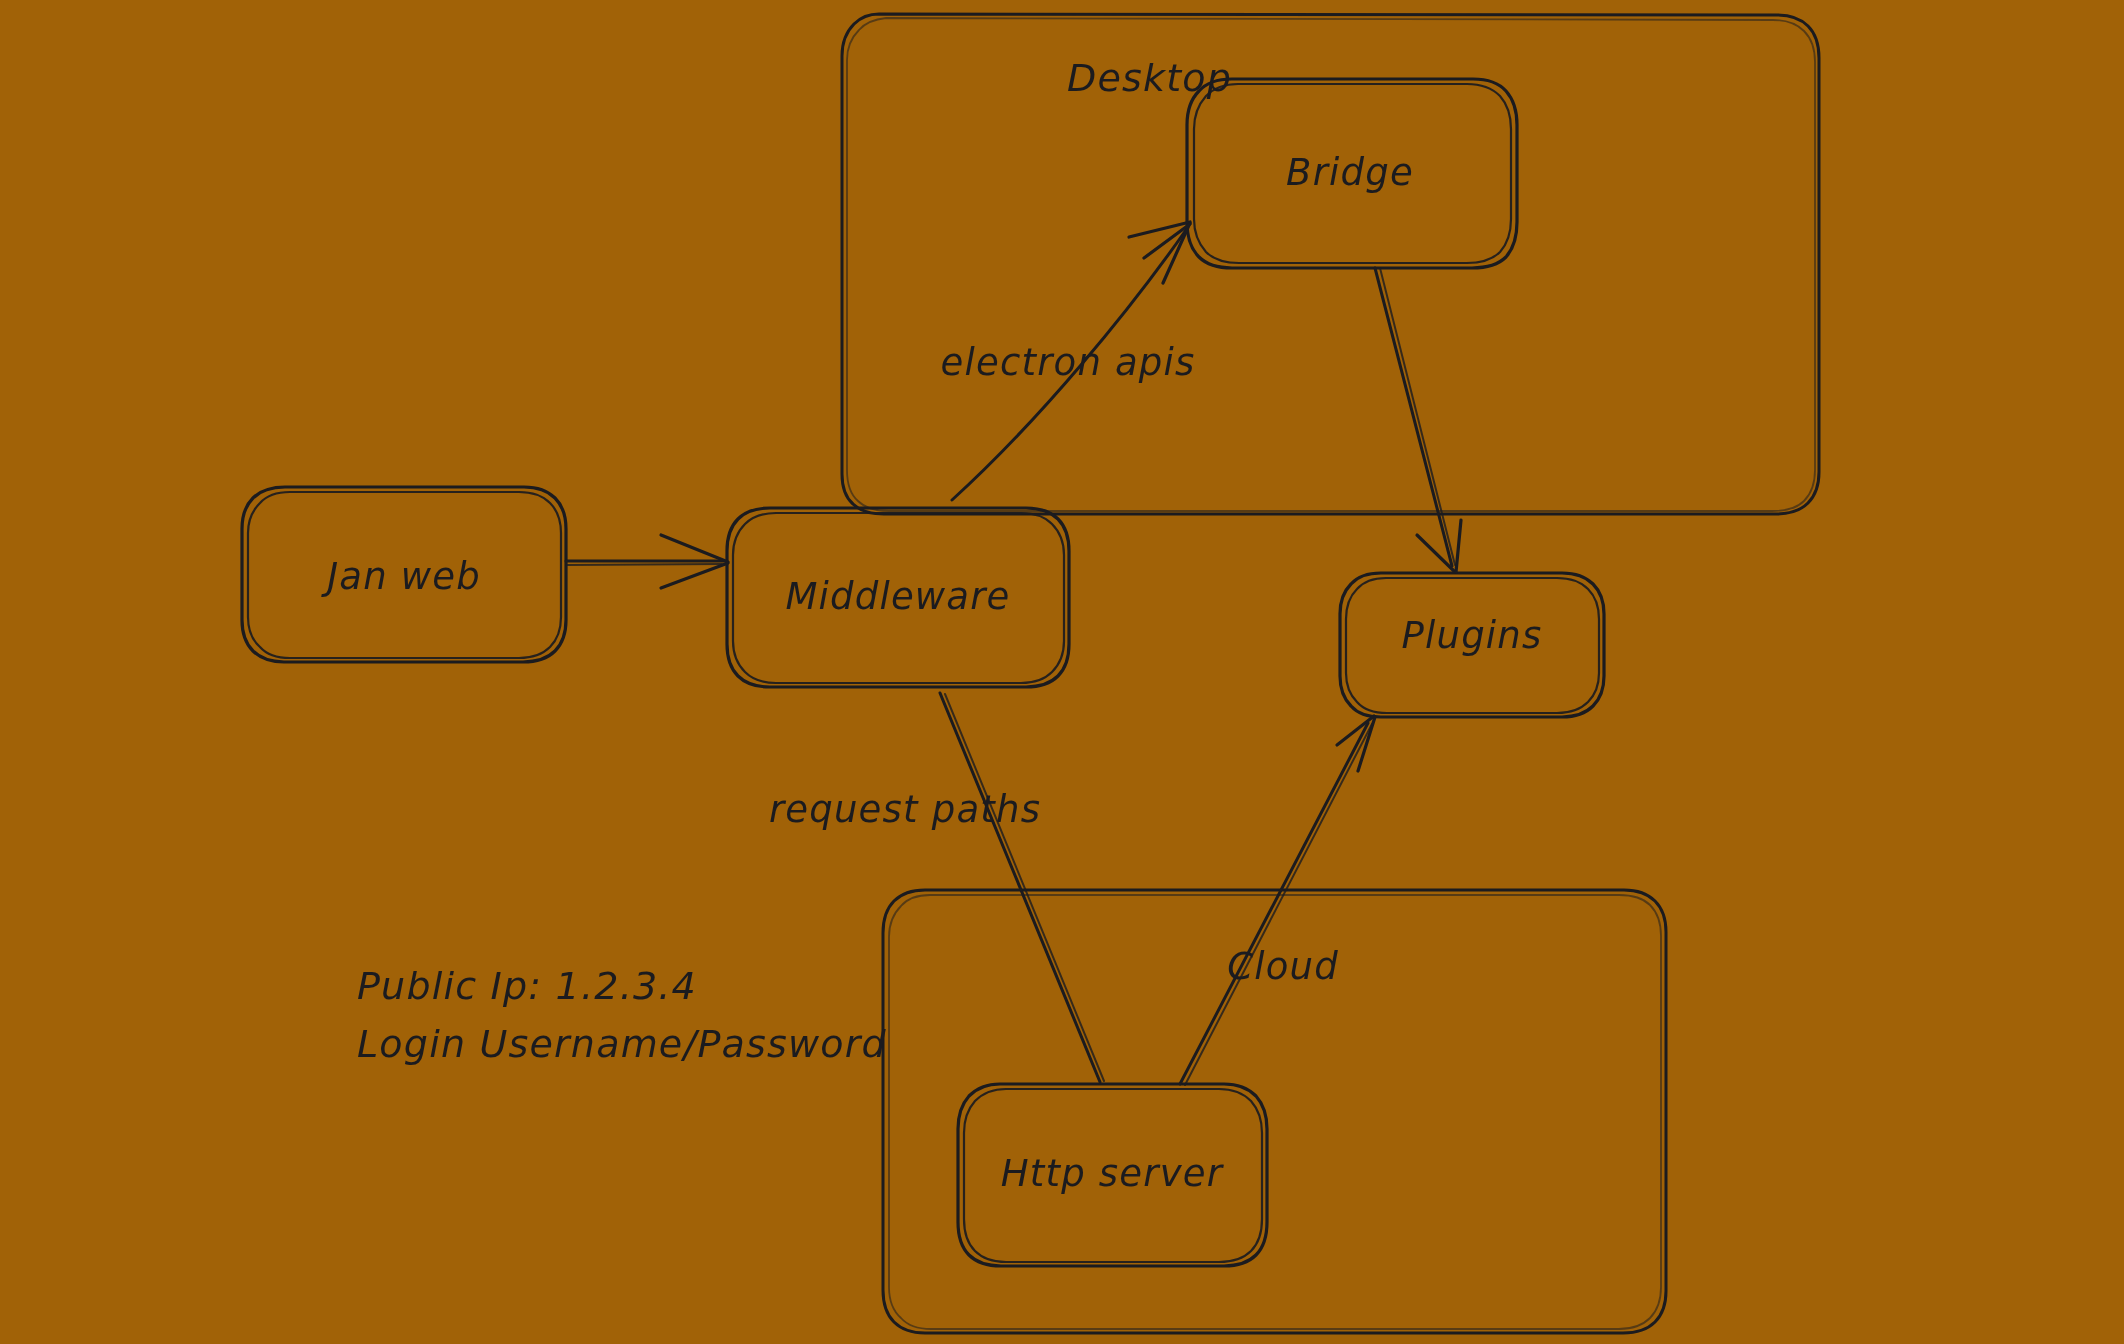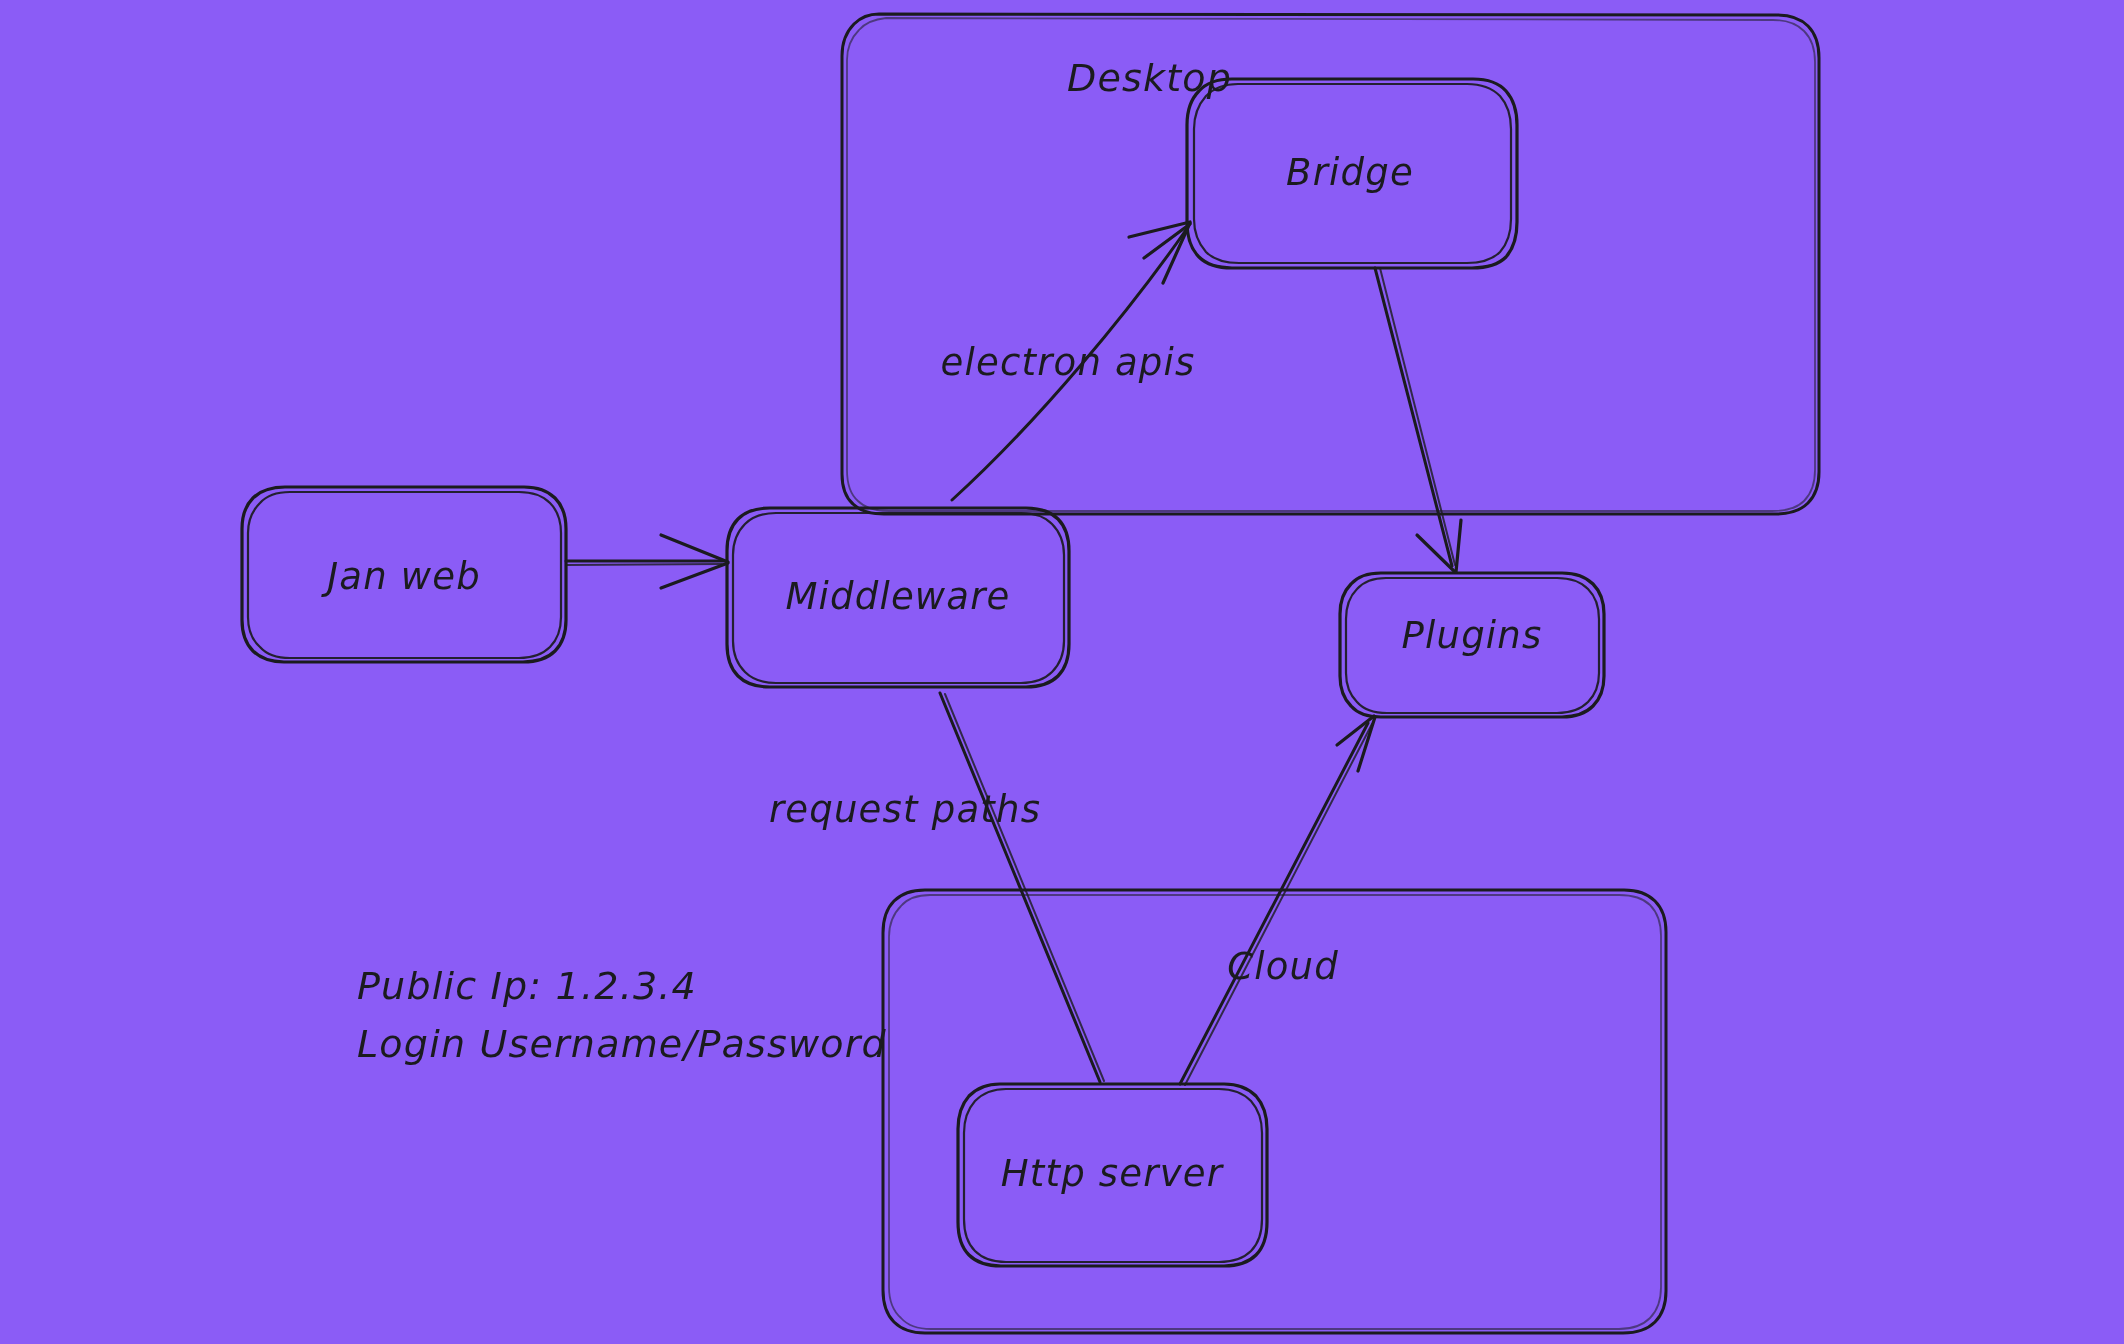--- a/index.html
+++ b/index.html
@@ -11,21 +11,21 @@
   body {
     width: 2124px;
     height: 1344px;
     overflow: hidden;
     font-family: "DejaVu Sans", sans-serif;
   }
   #canvas {
     position: relative;
     width: 2124px;
     height: 1344px;
-    background: #8b5cf6;
+    background: #a16207;
   }
   svg#diagram {
     position: absolute;
     left: 0;
     top: 0;
     width: 2124px;
     height: 1344px;
     display: block;
   }
   .stroke {

